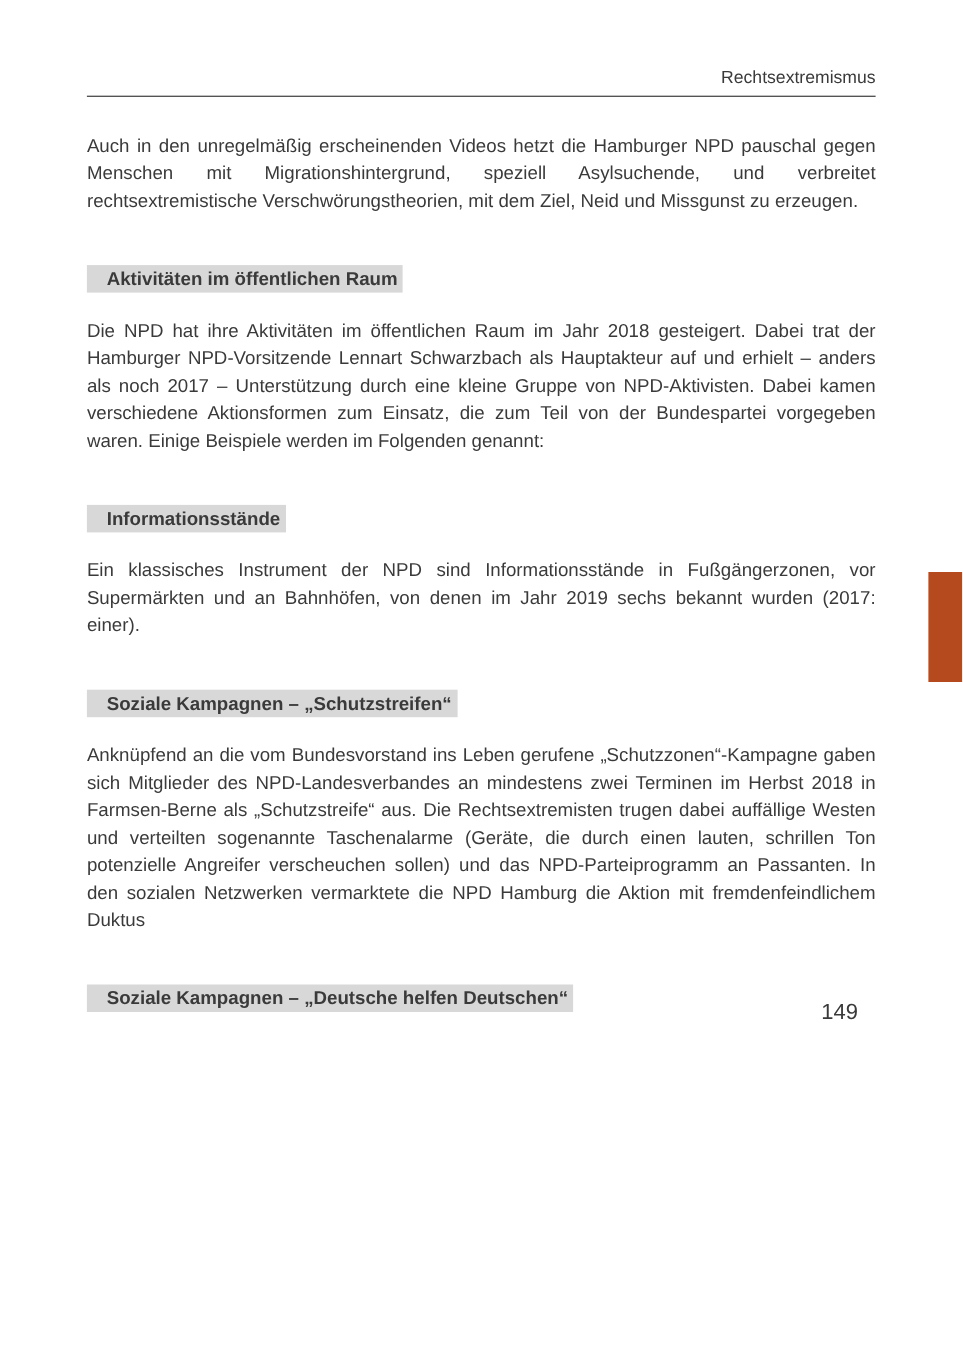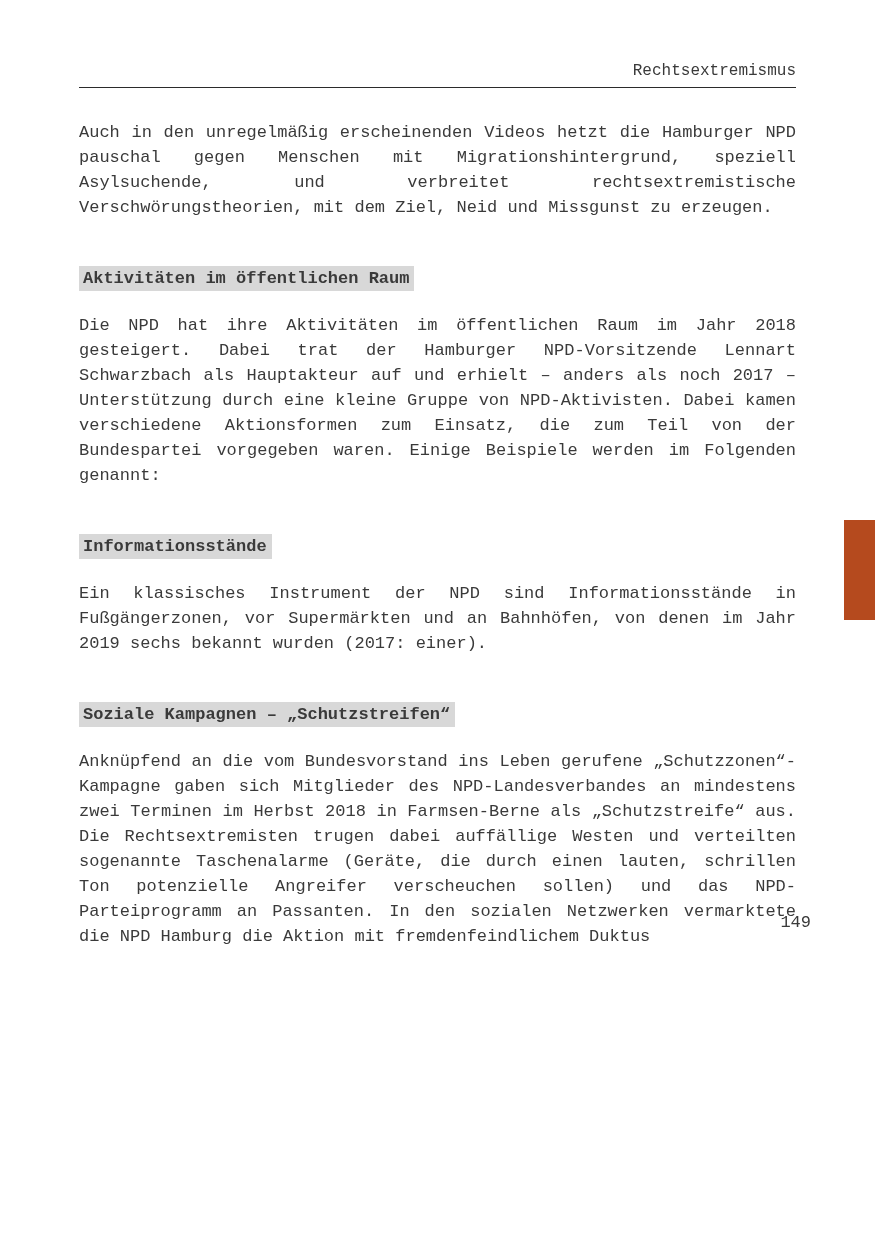--- a/index.html
+++ b/index.html
@@ -6,21 +6,21 @@
     margin: 0;
     padding: 0;
     background: #ffffff;
   }
   .page {
     position: relative;
     width: 875px;
     height: 974px;
     background: #ffffff;
     overflow: hidden;
-    font-family: Liberation Mono, monospace;
+    font-family: Liberation Sans, sans-serif;
     color: var(--text, #3a3a3a);
   }
   .content {
     position: absolute;
     left: 79px;
     right: 79px;
     top: 62px;
   }
   .running-head {
     text-align: right;
@@ -44,35 +44,35 @@
     margin-top: 32px;
   }
   .section-heading {
     margin: 48px 0 24px 0;
     font-size: 17px;
     line-height: 21px;
     font-weight: bold;
   }
   .section-heading .hl {
     background: var(--hl, #d8d8d8);
-    padding: 3px 5px 3px 4px;
+    padding: 3px 5px 3px 18px;
   }
   .thumb-tab {
     position: absolute;
     right: 0;
     top: 520px;
     width: 31px;
     height: 100px;
     background: var(--tab, #b54a1e);
   }
   .page-number {
     position: absolute;
-    right: 64px;
+    right: 95px;
     bottom: 42px;
-    font-size: 17px;
+    font-size: 20px;
     color: var(--text, #3a3a3a);
     text-align: right;
   }
 </style>
 </head>
 <body>
 
 <div class="page">
 
   <div class="content">

